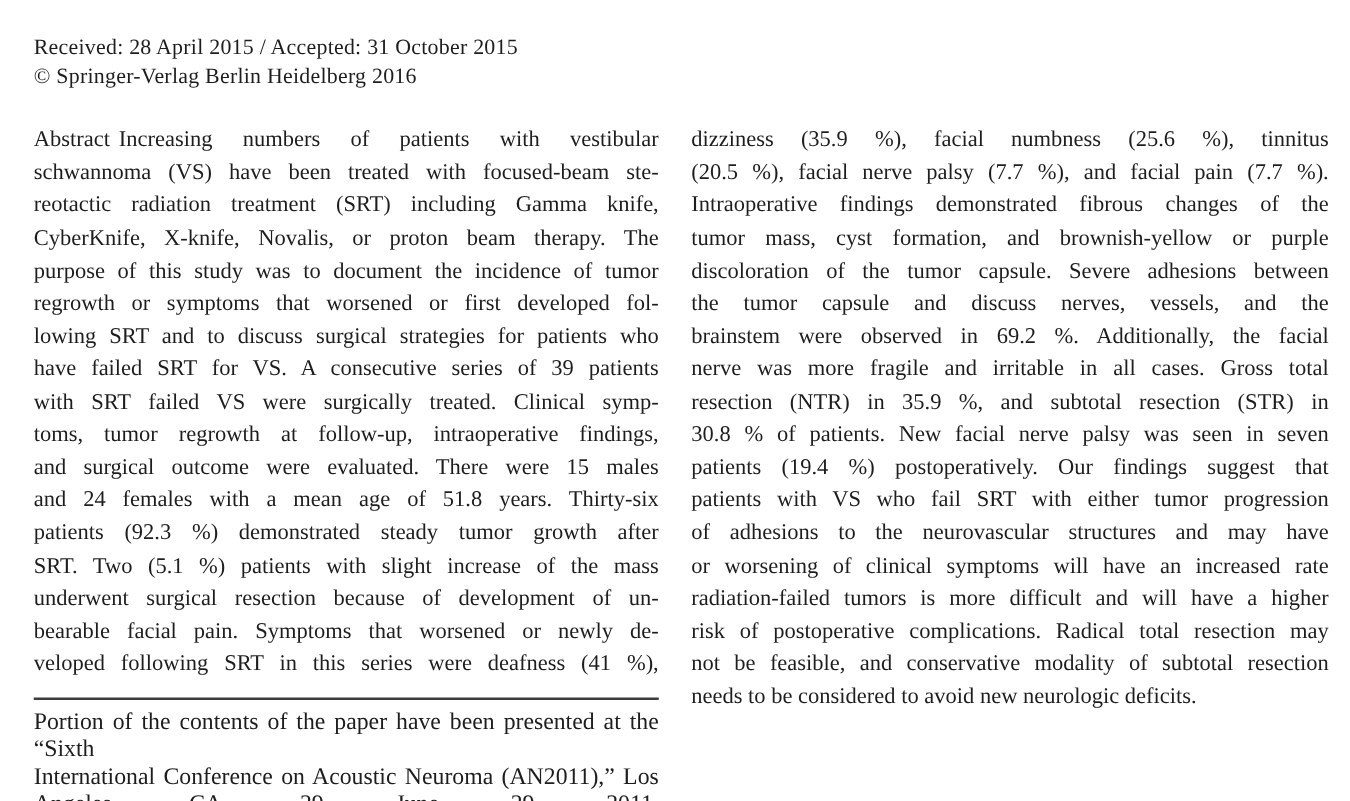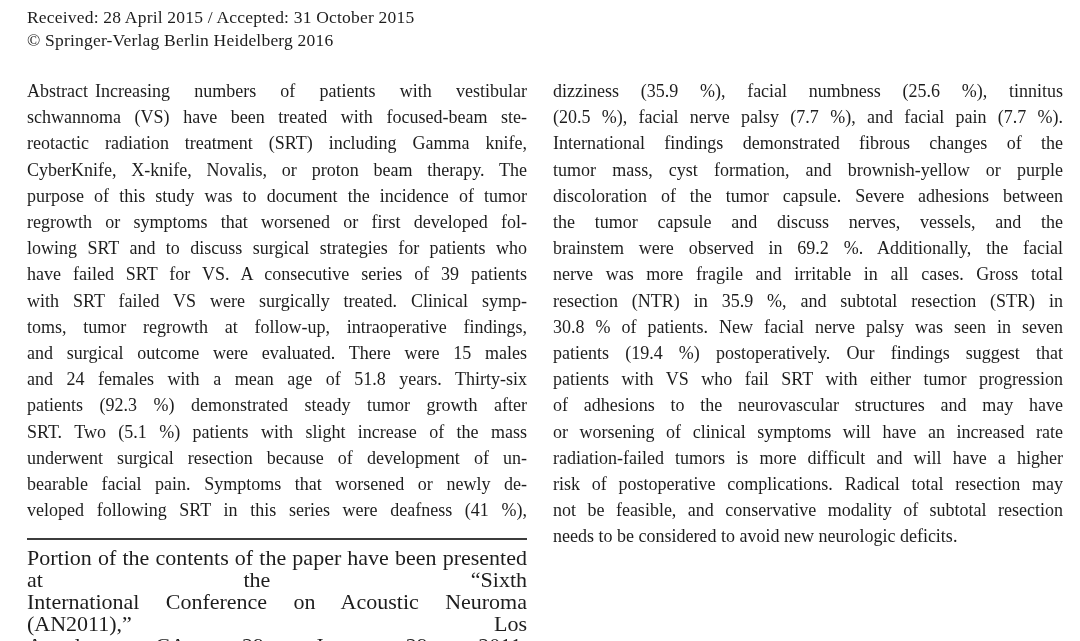--- a/index.html
+++ b/index.html
@@ -7,21 +7,21 @@
     width: 1080px; height: 641px;
     background: var(--page-bg, #ffffff);
     overflow: hidden;
   }
   body {
     font-family: "Liberation Serif", "DejaVu Serif", serif;
     color: var(--text, #1d1d1d);
   }
   .page {
     width: 1080px; height: 641px;
-    padding: 6px 17px 0 27px;
+    padding: 26px 17px 0 27px;
     background: var(--page-bg, #ffffff);
     overflow: hidden;
   }
   .header {
     font-size: 17.5px;
     line-height: 23px;
     letter-spacing: 0.2px;
   }
   .columns {
     display: flex;
@@ -39,21 +39,21 @@
     overflow: hidden;
   }
   .line.line-last-left { text-align-last: left; }
   .bold-label { font-weight: normal; margin-right: 7px; }
   .footnote { margin-top: 15px; }
   .footnote-rule-top {
     border-top: 2.5px solid var(--rule, #3c3c3c);
   }
   .footnote-text { padding-top: 7px; }
   .footnote-text .line {
-    font-size: 22px;
+    font-size: 19px;
     line-height: 22px;
     text-align: justify;
     text-align-last: justify;
   }
   .footnote-rule-bottom {
     margin-top: 4px;
     height: 3px;
     border-top: 1.8px solid var(--rule, #3c3c3c);
     border-bottom: 1.8px solid var(--rule, #3c3c3c);
   }
@@ -99,21 +99,21 @@
             <div class="line line-last-left">Angeles, CA, 29 June 29 2011.</div>
           </div>
         <div class="footnote-rule-bottom"></div>
       </div>
     </div>
 
     <div class="col-right">
       <div class="abstract-text">
           <div class="line">dizziness (35.9 %), facial numbness (25.6 %), tinnitus</div>
           <div class="line">(20.5 %), facial nerve palsy (7.7 %), and facial pain (7.7 %).</div>
-          <div class="line">International findings demonstrated fibrous changes of the</div>
+          <div class="line">Intraoperative findings demonstrated fibrous changes of the</div>
           <div class="line">tumor mass, cyst formation, and brownish-yellow or purple</div>
           <div class="line">discoloration of the tumor capsule. Severe adhesions between</div>
           <div class="line">the tumor capsule and discuss nerves, vessels, and the</div>
           <div class="line">brainstem were observed in 69.2 %. Additionally, the facial</div>
           <div class="line">nerve was more fragile and irritable in all cases. Gross total</div>
           <div class="line">resection (NTR) in 35.9 %, and subtotal resection (STR) in</div>
           <div class="line">30.8 % of patients. New facial nerve palsy was seen in seven</div>
           <div class="line">patients (19.4 %) postoperatively. Our findings suggest that</div>
           <div class="line">patients with VS who fail SRT with either tumor progression</div>
           <div class="line">of adhesions to the neurovascular structures and may have</div>

